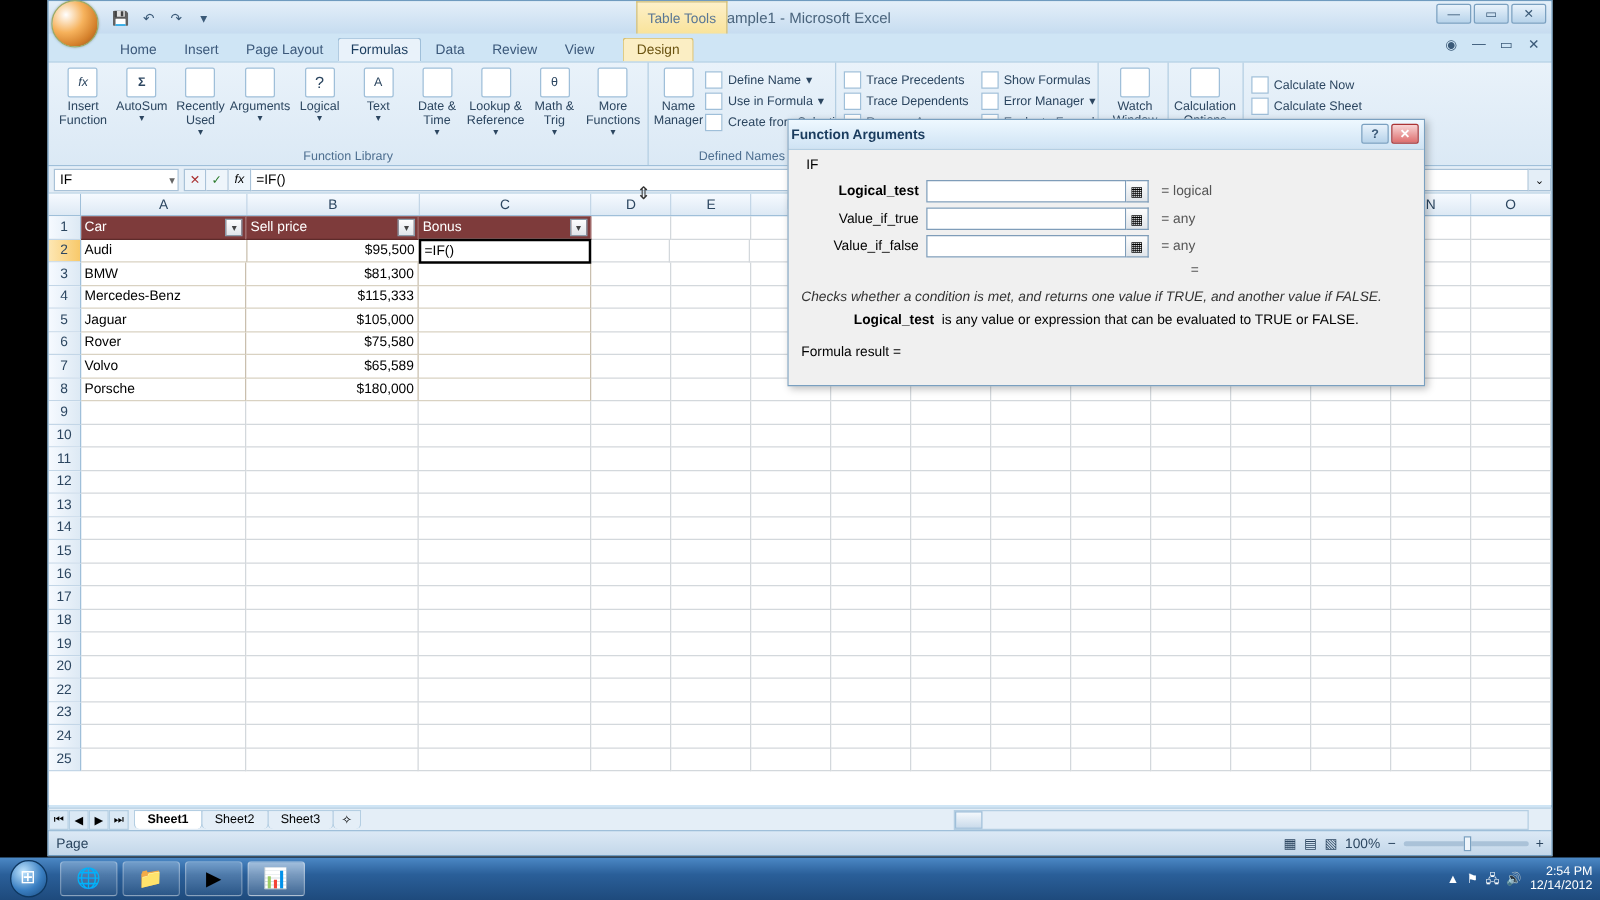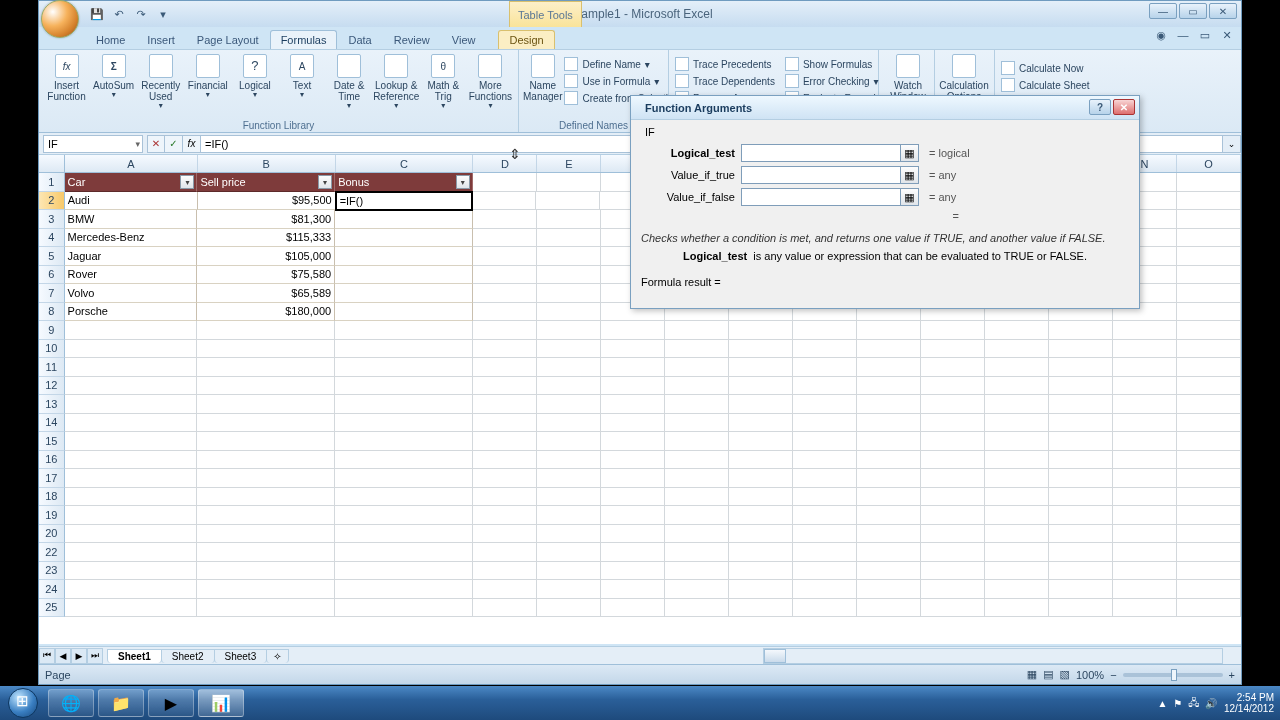--- a/index.html
+++ b/index.html
@@ -69,21 +69,21 @@
 .stab.active{ background:#fff; font-weight:bold;}
 .hscroll{ position:absolute; right:18px; width:460px; height:16px; background:#e4eef7; border:1px solid #b4cee2; top:1px;}
 .hscroll .thumb{ position:absolute; left:0; width:22px; height:100%; background:linear-gradient(#f4f8fc,#cadbeb); border:1px solid #9fbfd9;}
 .statusbar{ position:absolute; bottom:0; left:0; right:0; height:20px; background:linear-gradient(#dce9f5,#c3d7e9); border-top:1px solid #9fbfd9; display:flex; align-items:center; font-size:11px; color:#2c4660; padding:0 6px;}
 .status-right{ position:absolute; right:6px; display:flex; align-items:center; gap:6px;}
 .zoom-slider{ width:100px; height:4px; background:#aac2d8; position:relative; border-radius:2px;}
 .zoom-slider .zh{ position:absolute; left:48px; top:-4px; width:6px; height:12px; background:#eef5fb; border:1px solid #7aa0c0;}
 
 
 .dialog{ position:absolute; left:630px; top:95px; width:510px; background:#f0f0f0; border:1px solid #7aa0c0; box-shadow:2px 2px 6px rgba(0,0,0,0.25); z-index:50; font-size:11px;}
-.dlg-title{ height:24px; background:linear-gradient(#eef8ff,#cfe3f4); display:flex; align-items:center; padding:0 14px; font-weight:bold; color:#1a3c5e; position:relative; border-bottom:1px solid #b4cee2;}
+.dlg-title{ height:24px; background:linear-gradient(#eef8ff,#cfe3f4); display:flex; align-items:center; padding:0 2px; font-weight:bold; color:#1a3c5e; position:relative; border-bottom:1px solid #b4cee2;}
 .dlg-ctrls{ position:absolute; right:4px; top:3px; display:flex; gap:2px;}
 .dlg-ctrls .dc{ width:22px; height:16px; background:linear-gradient(#f8d5d5,#de6e6e); border:1px solid #a33; font-size:10px; color:#fff; display:flex; align-items:center; justify-content:center; border-radius:2px;}
 .dlg-ctrls .dc.help{ background:linear-gradient(#e8f2fb,#b7d3ea); border-color:#7aa0c0; color:#3b5a78;}
 .dlg-body{ padding:6px 10px 10px 10px; background:#f0f0f0;}
 .dlg-fn{ font-size:11px; margin-bottom:6px; padding-left:4px;}
 .argrow{ display:flex; align-items:center; margin-bottom:4px;}
 .argrow .alabel{ width:100px; text-align:right; padding-right:6px;}
 .argrow .alabel.bold{ font-weight:bold;}
 .argrow .ainput{ width:160px; height:18px; background:#fff; border:1px solid #7f9db9;}
 .argrow .apick{ width:18px; height:18px; background:linear-gradient(#fdfdfd,#e0e5ea); border:1px solid #7f9db9; border-left:none; display:flex; align-items:center; justify-content:center;}
@@ -160,21 +160,21 @@
             <span>AutoSum</span>
             <span style="font-size:8px;">▾</span>
           </div>
         <div class="rbtn-big">
             <div class="ic"></div>
             <span>Recently Used</span>
             <span style="font-size:8px;">▾</span>
           </div>
         <div class="rbtn-big">
             <div class="ic"></div>
-            <span>Financial</span>
+            <span>Arguments</span>
             <span style="font-size:8px;">▾</span>
           </div>
         <div class="rbtn-big">
             <div class="ic" style="display:flex;align-items:center;justify-content:center;font-size:13px;">?</div>
             <span>Logical</span>
             <span style="font-size:8px;">▾</span>
           </div>
         <div class="rbtn-big">
             <div class="ic" style="display:flex;align-items:center;justify-content:center;">A</div>
             <span>Text</span>
@@ -231,21 +231,21 @@
               <span class="mi"></span>
               <span>Trace Dependents</span>
             </div>
           <div class="rline"><span class="mi"></span><span>Remove Arrows</span> ▾</div>
         </div>
         <div class="rcol" style="padding-top:4px; margin-left:6px;">
           <div class="rline">
               <span class="mi"></span>
               <span>Show Formulas</span>
             </div>
-          <div class="rline"><span class="mi"></span><span>Error Checking</span> ▾</div>
+          <div class="rline"><span class="mi"></span><span>Error Manager</span> ▾</div>
           <div class="rline">
               <span class="mi"></span>
               <span>Evaluate Formula</span>
             </div>
         </div>
       </div>
     </div>
     <div class="rgroup" style="width:56px;">
       <div class="rbtn-big">
           <div class="ic"></div>

